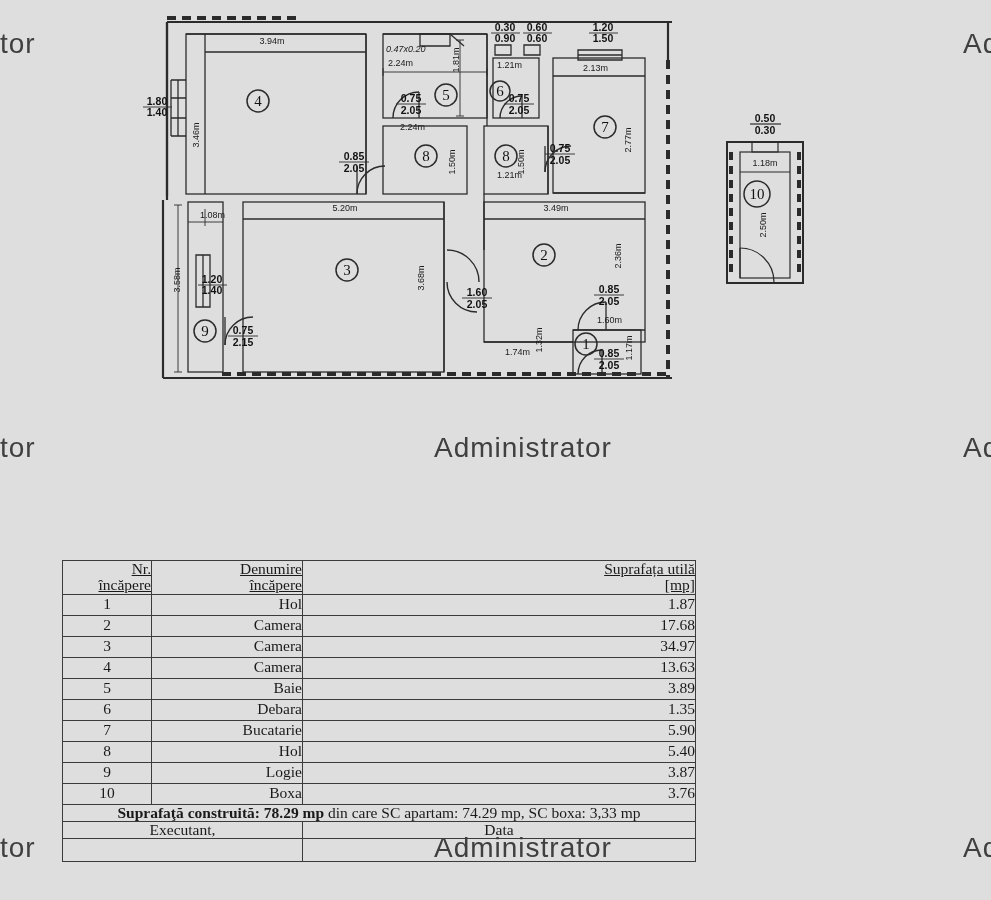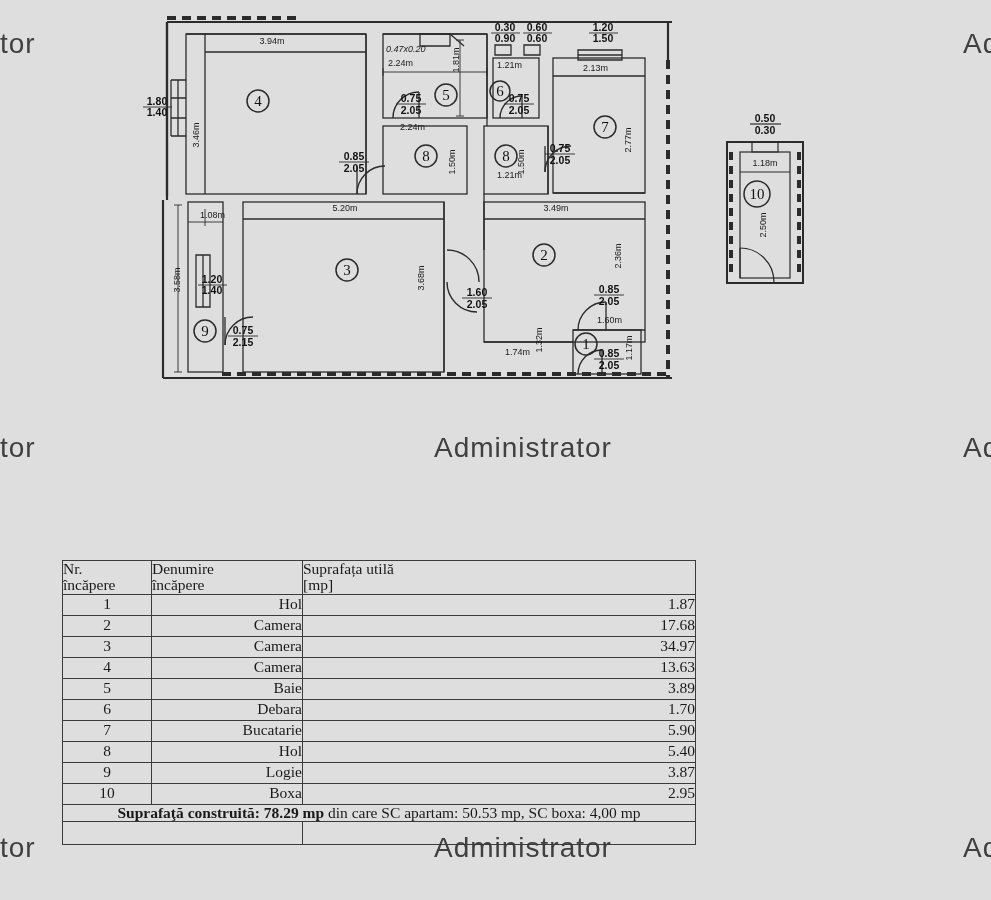--- a/index.html
+++ b/index.html
@@ -36,25 +36,26 @@
     color:#1a1a1a;
   }
   table.area td,table.area th{
     border:1px solid #3b3b3b;
     padding:0;
     font-weight:normal;
     font-size:15.5px;
     line-height:1.05;
   }
   th.hd{
-    text-align:left;
+    text-align:right;
     font-weight:bold;
     font-size:15.5px;
     padding:4px 2px 5px;
     line-height:1.15;
+    text-decoration:underline;
   }
   td.nr{width:88px;text-align:center;height:20px;}
   td.den{width:150px;text-align:right;padding-left:8px;}
   td.sup{text-align:right;}
   tr.body td{height:20px;}
   td.total{
     text-align:center;
     font-weight:bold;
     font-size:16px;
     padding:3px 0 4px;
@@ -354,21 +355,21 @@
         <td class="sup">13.63</td>
       </tr>
       <tr class="body">
         <td class="nr">5</td>
         <td class="den">Baie</td>
         <td class="sup">3.89</td>
       </tr>
       <tr class="body">
         <td class="nr">6</td>
         <td class="den">Debara</td>
-        <td class="sup">1.70</td>
+        <td class="sup">1.35</td>
       </tr>
       <tr class="body">
         <td class="nr">7</td>
         <td class="den">Bucatarie</td>
         <td class="sup">5.90</td>
       </tr>
       <tr class="body">
         <td class="nr">8</td>
         <td class="den">Hol</td>
         <td class="sup">5.40</td>
@@ -376,25 +377,29 @@
 
 
       <tr class="body">
         <td class="nr">9</td>
         <td class="den">Logie</td>
         <td class="sup">3.87</td>
       </tr>
       <tr class="body">
         <td class="nr">10</td>
         <td class="den">Boxa</td>
-        <td class="sup">2.95</td>
+        <td class="sup">3.76</td>
       </tr>
 
       <tr>
-        <td class="constr" colspan="3"><b>Suprafaţă construită: 78.29 mp</b><span> din care SC apartam: 50.53 mp, SC boxa: 4,00 mp</span></td>
+        <td class="constr" colspan="3"><b>Suprafaţă construită: 78.29 mp</b><span> din care SC apartam: 74.29 mp, SC boxa: 3,33 mp</span></td>
+      </tr>
+      <tr>
+        <td class="foot" colspan="2">Executant,</td>
+        <td class="foot">Data</td>
       </tr>
       <tr class="blank">
         <td colspan="2"></td>
         <td></td>
       </tr>
     </tbody>
   </table>
 </div>
 
 </body></html>

